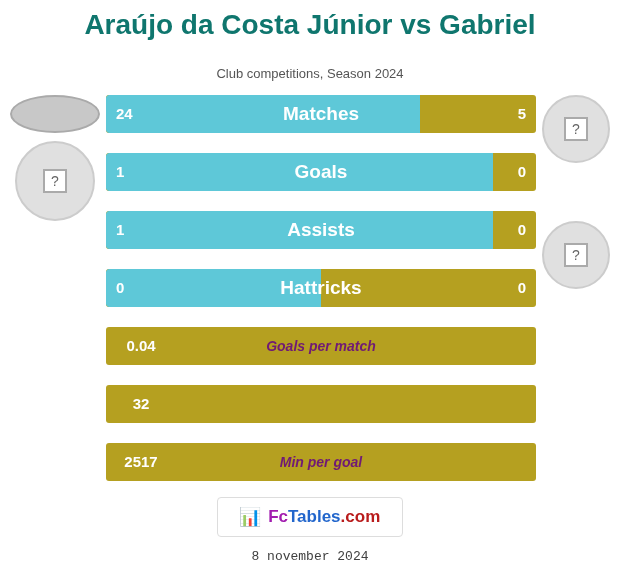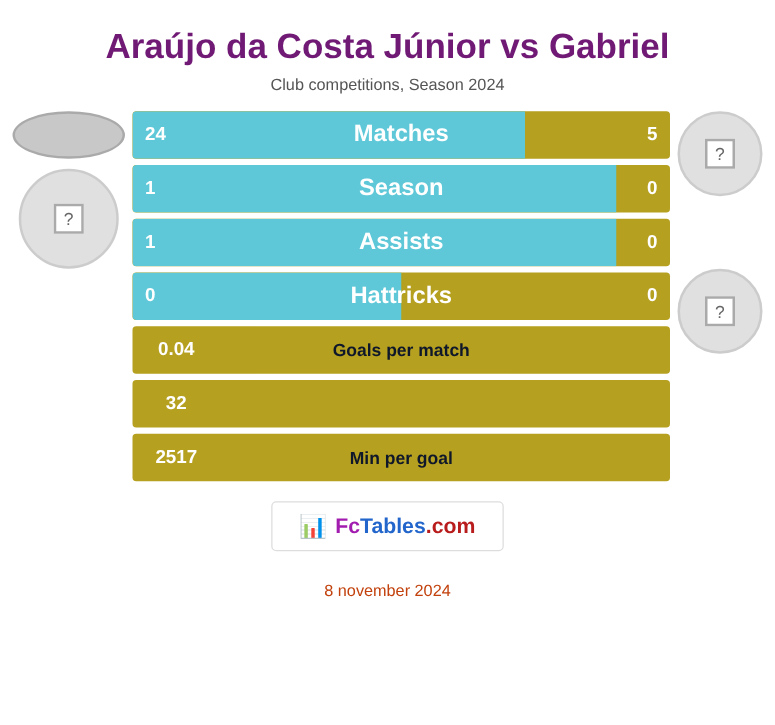--- a/index.html
+++ b/index.html
@@ -19,30 +19,30 @@
       flex-direction: column;
       align-items: center;
       padding: 0;
       position: relative;
     }
 
     .title {
       font-size: 28px;
       font-weight: bold;
       text-align: center;
-      margin-top: 20px;
-      color: #701a75;
+      margin-top: 8px;
+      color: #0f766e;
       padding: 0 20px;
       line-height: 1.2;
     }
 
     .subtitle {
       font-size: 13px;
       color: #555;
-      margin-top: 6px;
+      margin-top: 24px;
       text-align: right;
     }
 
     .stats-section {
       display: flex;
       flex-direction: row;
       align-items: flex-start;
       margin-top: 14px;
       width: 100%;
       padding: 0 10px;
@@ -85,21 +85,21 @@
       width: 90px;
       height: 38px;
       border-radius: 50%;
       background: #c8c8c8;
       border: 2px solid #aaa;
     }
 
     .rows-container {
       display: flex;
       flex-direction: column;
-      gap: 5px;
+      gap: 20px;
       flex: 1;
     }
 
     .stat-row {
       display: flex;
       align-items: center;
       height: 38px;
       position: relative;
     }
 
@@ -178,24 +178,25 @@
       font-weight: bold;
       font-size: 15px;
       padding-left: 10px;
       min-width: 60px;
     }
 
     .stat-single-label {
       position: absolute;
       left: 50%;
       transform: translateX(-50%);
-      color: #0f172a;
+      color: #701a75;
       font-weight: bold;
       font-size: 14px;
       white-space: nowrap;
+      font-style: italic;
     }
 
     .logo-section {
       margin-top: 16px;
       display: flex;
       align-items: center;
       justify-content: center;
       background: #fff;
       border: 1.5px solid #ddd;
       padding: 8px 22px;
@@ -212,24 +213,25 @@
       font-size: 17px;
       font-weight: bold;
       color: #1a1a1a;
     }
 
     .logo-text span {
       color: #2266cc;
     }
 
     .footer-date {
-      margin-top: 24px;
+      margin-top: 12px;
       font-size: 13px;
-      color: #c2410c;
+      color: #404040;
       text-align: center;
+      font-family: Liberation Mono, monospace;
     }
 
     .left-col {
       display: flex;
       flex-direction: column;
       align-items: center;
       gap: 0px;
       margin-right: 6px;
     }
     .right-col {
@@ -266,21 +268,21 @@
           <span class="stat-left-val">24</span>
           <span class="stat-label">Matches</span>
           <span class="stat-right-val">5</span>
         </div>
       </div>
 
       <div class="stat-row">
         <div class="stat-bar-bg">
           <div class="stat-bar-fill" style="width: 90%;"></div>
           <span class="stat-left-val">1</span>
-          <span class="stat-label">Season</span>
+          <span class="stat-label">Goals</span>
           <span class="stat-right-val">0</span>
         </div>
       </div>
 
       <div class="stat-row">
         <div class="stat-bar-bg">
           <div class="stat-bar-fill" style="width: 90%;"></div>
           <span class="stat-left-val">1</span>
           <span class="stat-label">Assists</span>
           <span class="stat-right-val">0</span>

